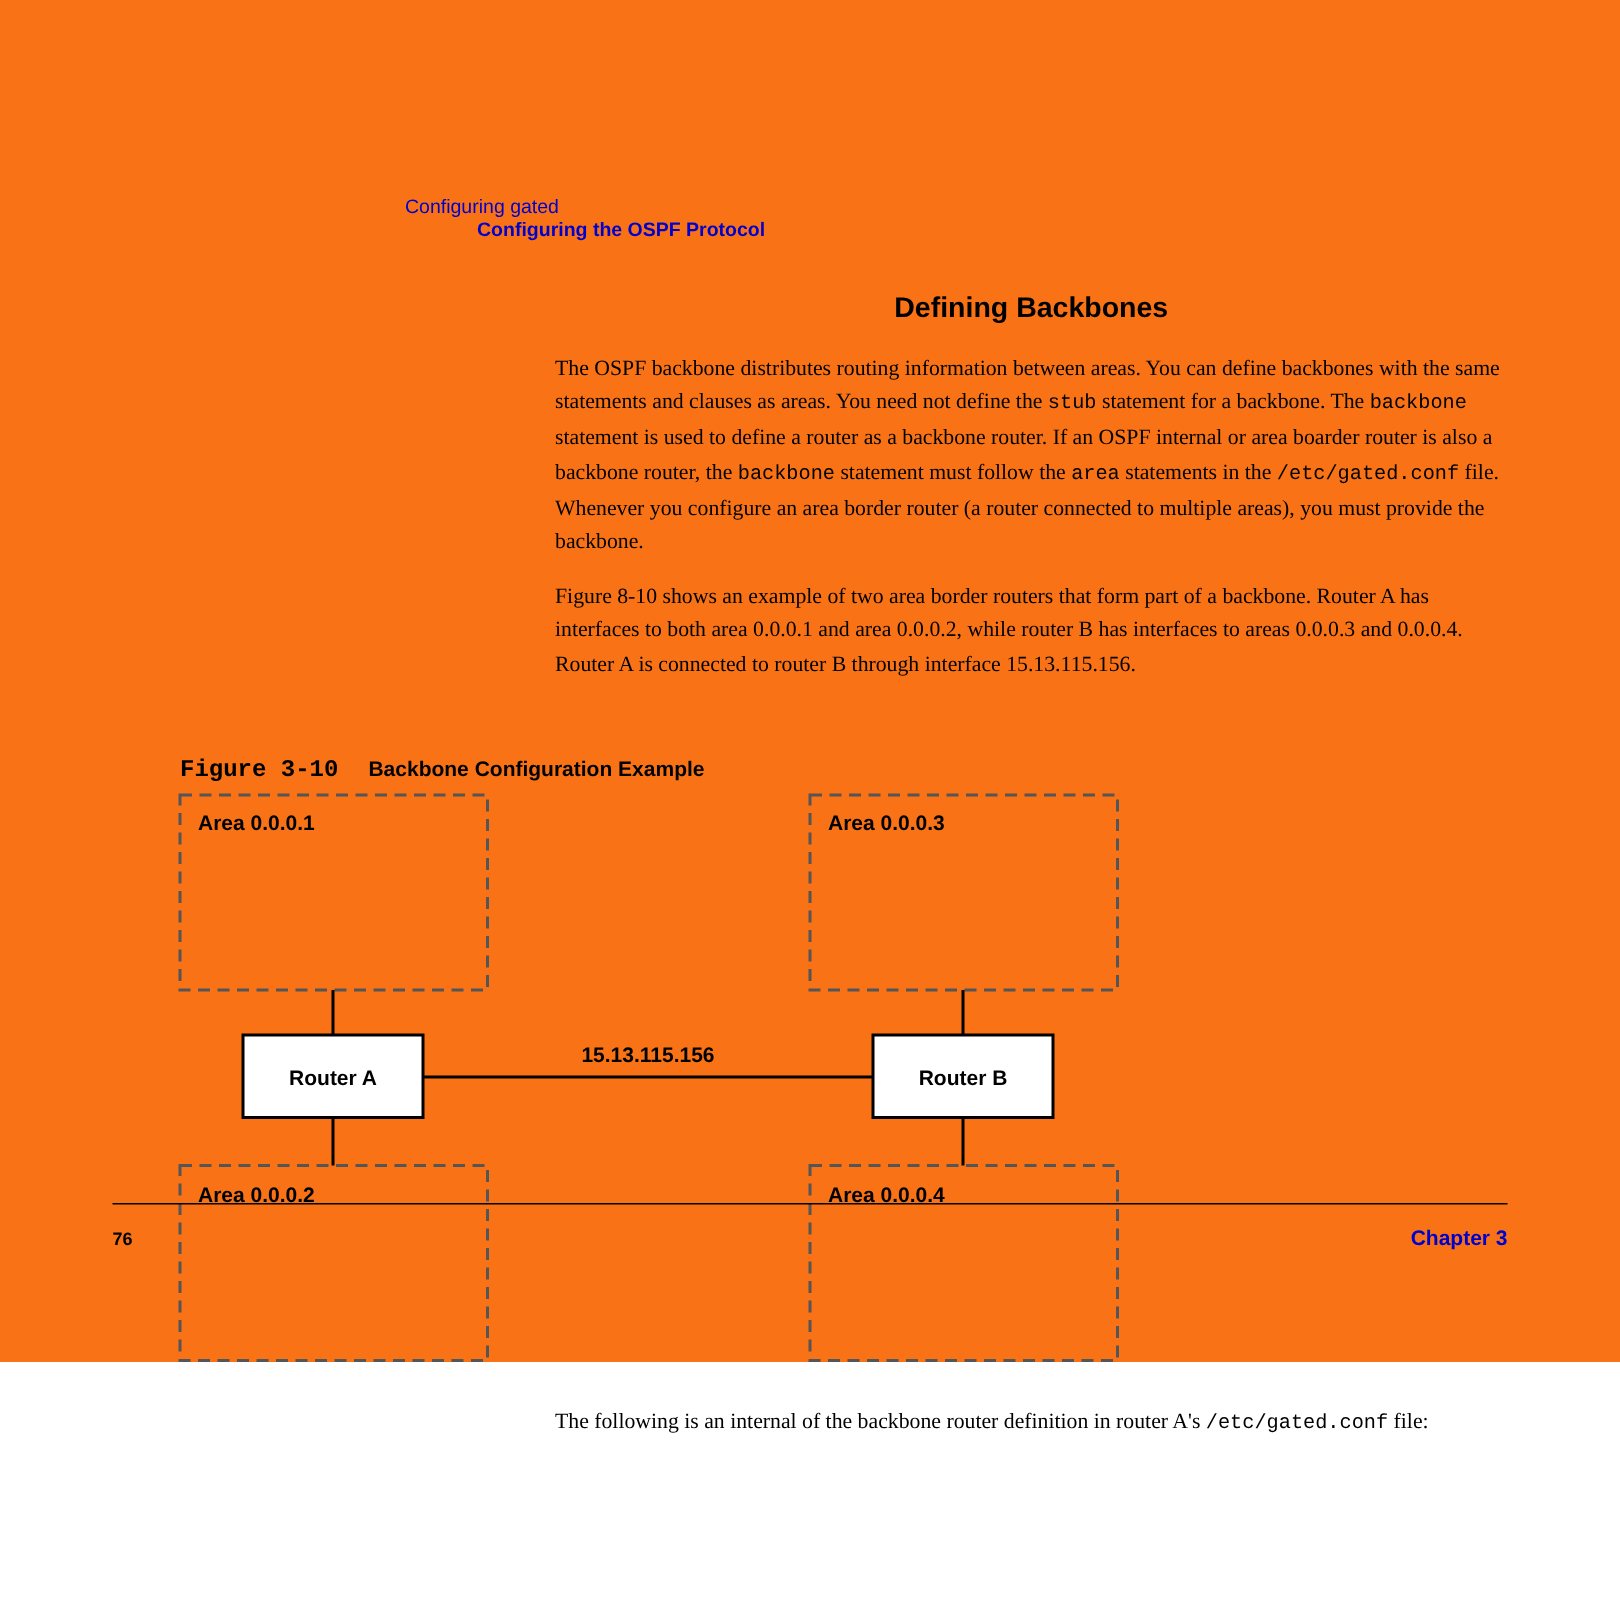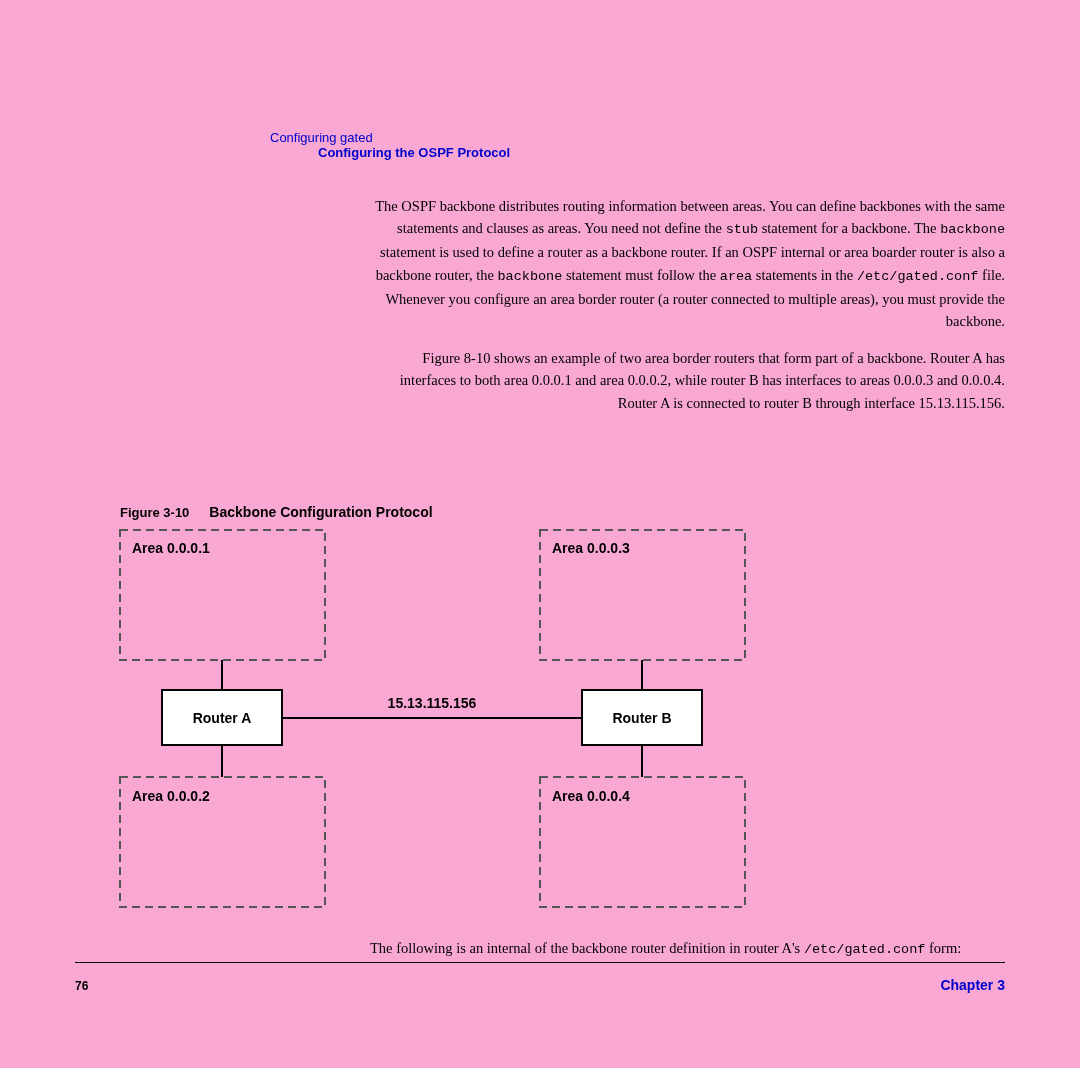--- a/index.html
+++ b/index.html
@@ -9,23 +9,23 @@
       background: #ffffff;
       font-family: "Times New Roman", Times, serif;
       font-size: 15px;
       color: #000000;
       overflow: hidden;
       position: relative;
     }
 
     .page-container {
       width: 1080px;
-      height: 1068px;
+      height: 908px;
       position: relative;
-      background: #f9a8d4;
+      background: #f97316;
     }
 
     
     .breadcrumb-area {
       position: absolute;
       top: 130px;
       left: 270px;
     }
     .breadcrumb-line1 {
       color: #0000cc;
@@ -56,41 +56,41 @@
       margin-bottom: 18px;
       text-align: center;
     }
 
     
     .body-text {
       font-size: 14.5px;
       line-height: 1.55;
       margin-bottom: 14px;
       font-family: "Times New Roman", Times, serif;
-      text-align: right;
+      text-align: left;
     }
 
     code, .mono {
       font-family: "Courier New", Courier, monospace;
       font-size: 13.5px;
     }
 
     
     .figure-label-area {
       position: absolute;
       top: 504px;
       left: 120px;
       display: flex;
       align-items: baseline;
       gap: 20px;
     }
     .figure-label {
-      font-size: 13px;
-      font-weight: bold;
-      font-family: Liberation Sans, sans-serif;
+      font-size: 16px;
+      font-weight: bold;
+      font-family: Liberation Mono, monospace;
       text-align: center;
     }
     .figure-title {
       font-size: 14px;
       font-weight: bold;
       font-family: Arial, sans-serif;
     }
 
     
     .diagram-area {
@@ -145,32 +145,33 @@
 
 <div class="page-container">
 
   <div class="breadcrumb-area">
     <div class="breadcrumb-line1">Configuring gated</div>
     <div class="breadcrumb-line2">Configuring the OSPF Protocol</div>
   </div>
 
   <div class="content-area">
 
+    <div class="section-heading">Defining Backbones</div>
 
     <p class="body-text">
       <span>The OSPF backbone distributes routing information between areas. You can define backbones with the same statements and clauses as areas. You need not define the </span><code>stub</code><span> statement for a backbone. The </span><code>backbone</code><span> statement is used to define a router as a backbone router. If an OSPF internal or area boarder router is also a backbone router, the </span><code>backbone</code><span> statement must follow the </span><code>area</code><span> statements in the </span><code>/etc/gated.conf</code><span> file. Whenever you configure an area border router (a router connected to multiple areas), you must provide the backbone.</span>
     </p>
 
     <p class="body-text">Figure 8-10 shows an example of two area border routers that form part of a backbone. Router A has interfaces to both area 0.0.0.1 and area 0.0.0.2, while router B has interfaces to areas 0.0.0.3 and 0.0.0.4. Router A is connected to router B through interface 15.13.115.156.</p>
 
   </div>
 
   <div class="figure-label-area">
     <span class="figure-label">Figure 3-10</span>
-    <span class="figure-title">Backbone Configuration Protocol</span>
+    <span class="figure-title">Backbone Configuration Example</span>
   </div>
 
   <div class="diagram-area">
     <svg width="720" height="390">
 
       <rect x="10" y="5" width="205" height="130" fill="none" stroke="#555" stroke-width="2" stroke-dasharray="8,5"></rect>
       <text x="22" y="28" font-family="Arial, sans-serif" font-size="14" font-weight="bold">Area 0.0.0.1</text>
 
       <rect x="430" y="5" width="205" height="130" fill="none" stroke="#555" stroke-width="2" stroke-dasharray="8,5"></rect>
       <text x="442" y="28" font-family="Arial, sans-serif" font-size="14" font-weight="bold">Area 0.0.0.3</text>
@@ -195,21 +196,21 @@
 
       <rect x="10" y="252" width="205" height="130" fill="none" stroke="#555" stroke-width="2" stroke-dasharray="8,5"></rect>
       <text x="22" y="276" font-family="Arial, sans-serif" font-size="14" font-weight="bold">Area 0.0.0.2</text>
 
       <rect x="430" y="252" width="205" height="130" fill="none" stroke="#555" stroke-width="2" stroke-dasharray="8,5"></rect>
       <text x="442" y="276" font-family="Arial, sans-serif" font-size="14" font-weight="bold">Area 0.0.0.4</text>
     </svg>
   </div>
 
   <div class="following-text">
-    <span>The following is an internal of the backbone router definition in router A's </span><code>/etc/gated.conf</code><span> form:</span>
+    <span>The following is an internal of the backbone router definition in router A's </span><code>/etc/gated.conf</code><span> file:</span>
   </div>
 
   <div class="footer-line"></div>
 
   <div class="footer-page-num">76</div>
 
   <div class="footer-chapter">Chapter 3</div>
 
 </div>
 

